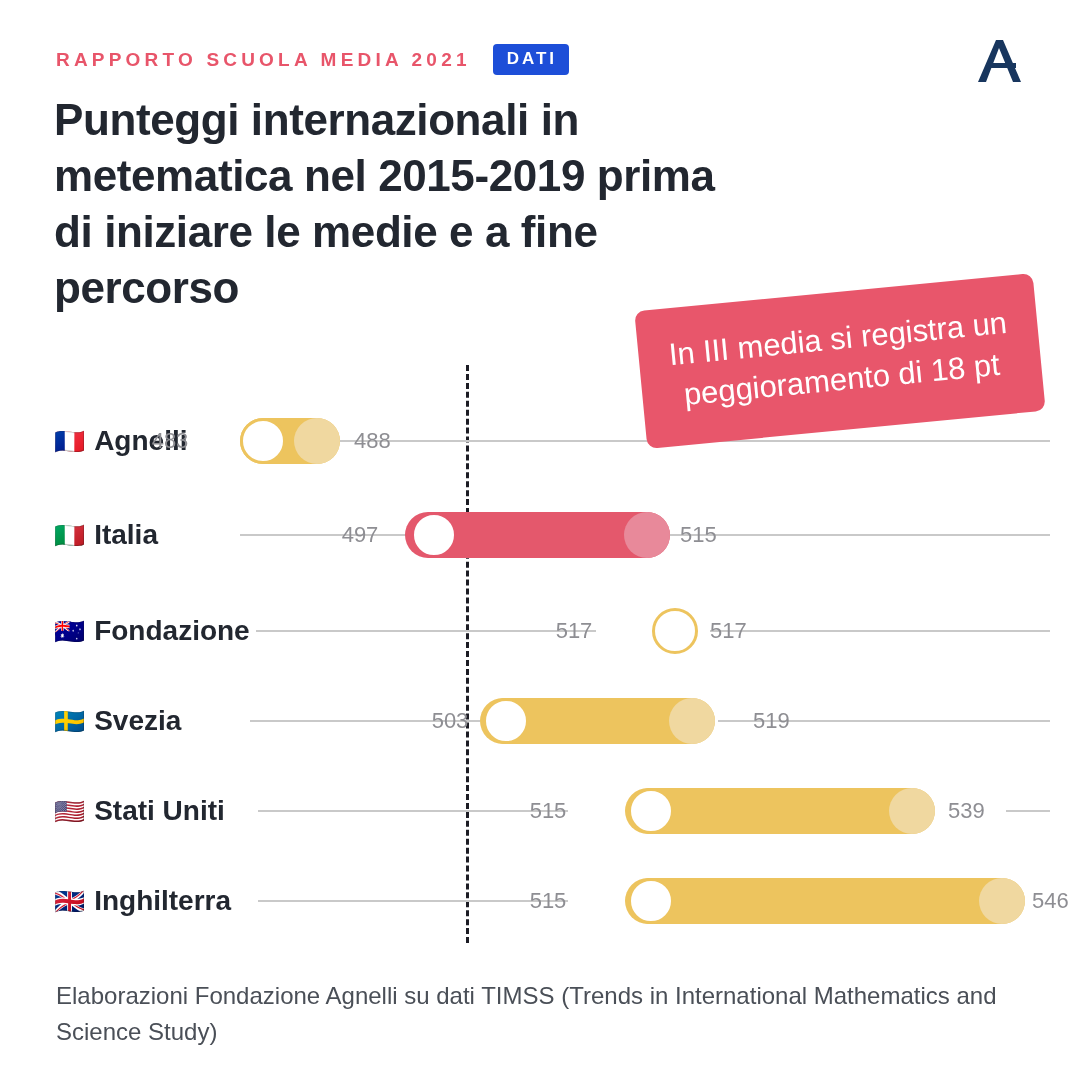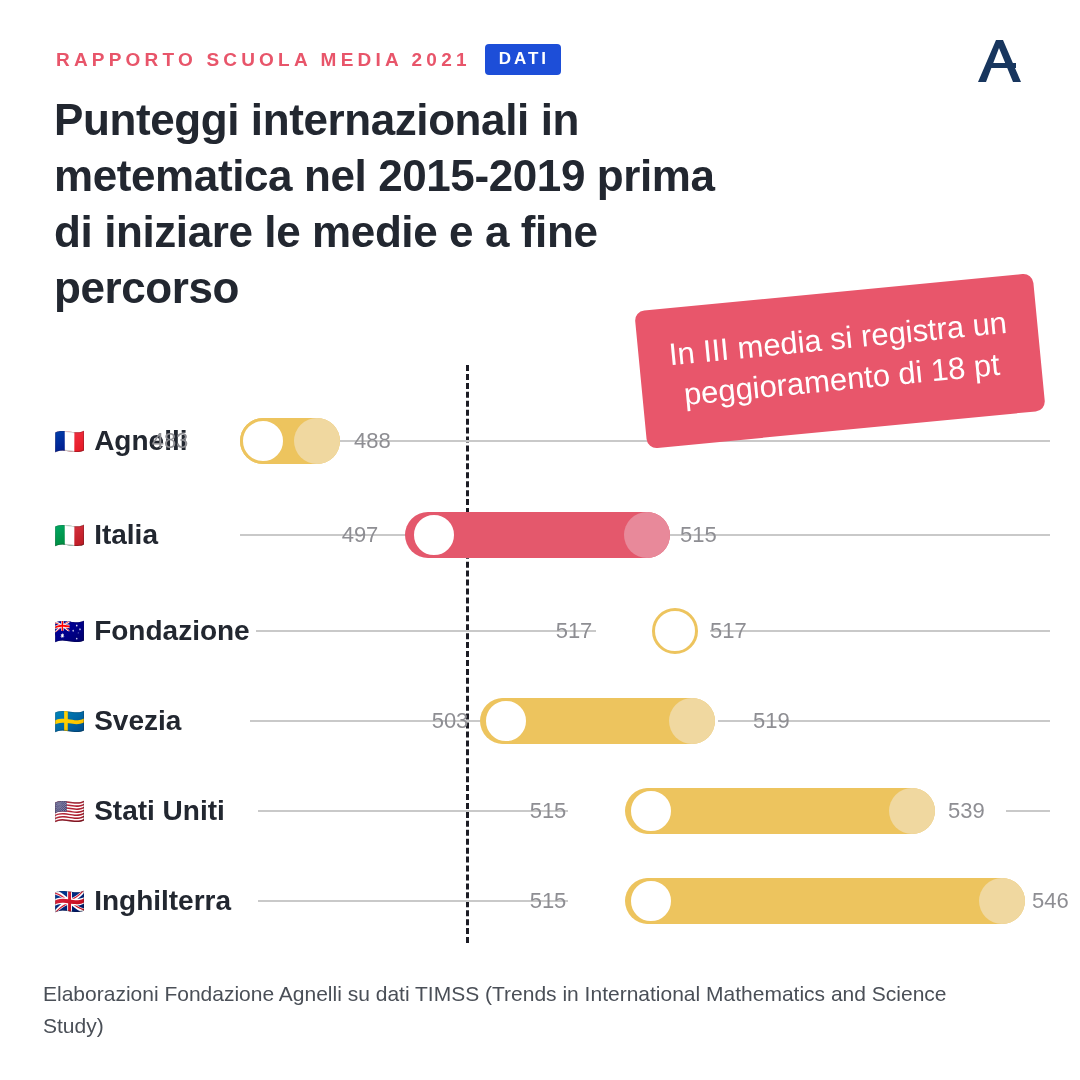--- a/index.html
+++ b/index.html
@@ -15,21 +15,21 @@
     position: relative;
   }
 
   
   .kicker-row {
     position: absolute;
     top: 44px;
     left: 56px;
     display: flex;
     align-items: center;
-    gap: 14px;
+    gap: 22px;
   }
   .kicker {
     font-size: 19px;
     font-weight: bold;
     letter-spacing: 4.2px;
     color: #e8556a;
     white-space: nowrap;
   }
   .kicker-badge {
     background: #1d4ed8;
@@ -161,24 +161,24 @@
     box-sizing: border-box;
     font-size: 31px;
     line-height: 1.33;
     font-weight: normal;
     text-align: center;
   }
 
   
   .source {
     position: absolute;
-    left: 43px;
+    left: 56px;
     top: 978px;
     width: 960px;
-    font-size: 21px;
+    font-size: 24px;
     line-height: 1.5;
     color: #4a4f57;
   }
 </style>
 </head>
 <body>
 
 <div class="kicker-row">
   <div class="kicker">RAPPORTO SCUOLA MEDIA 2021</div>
   <div class="kicker-badge">DATI</div>

